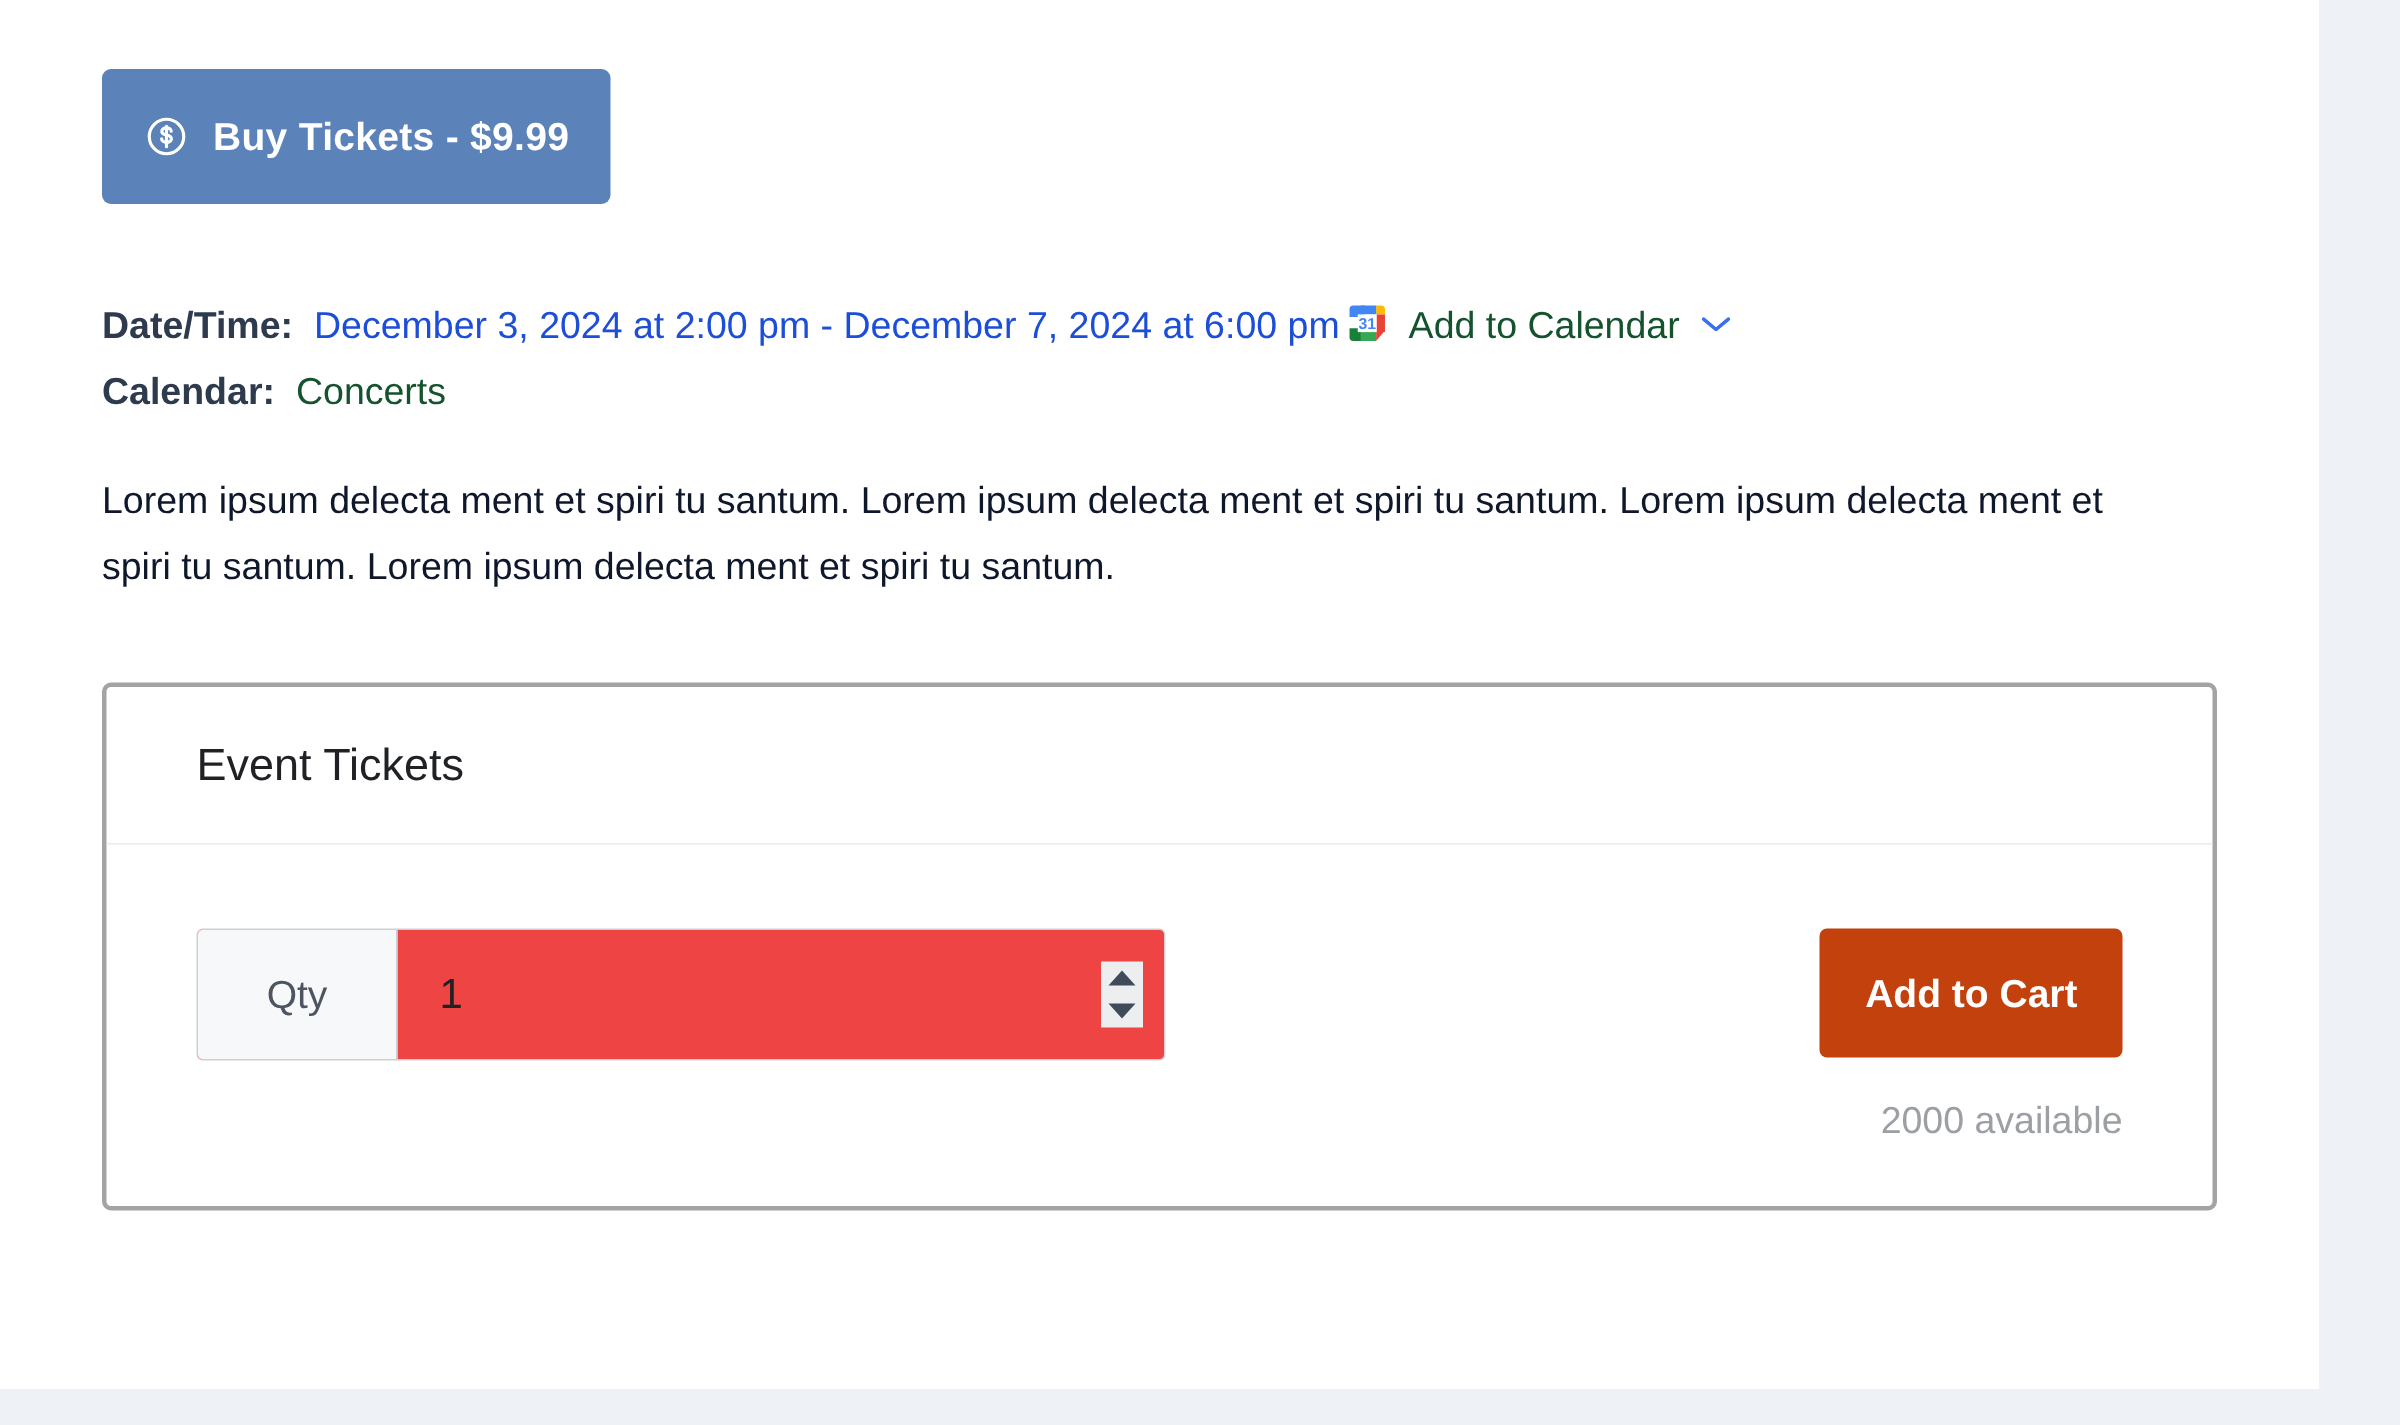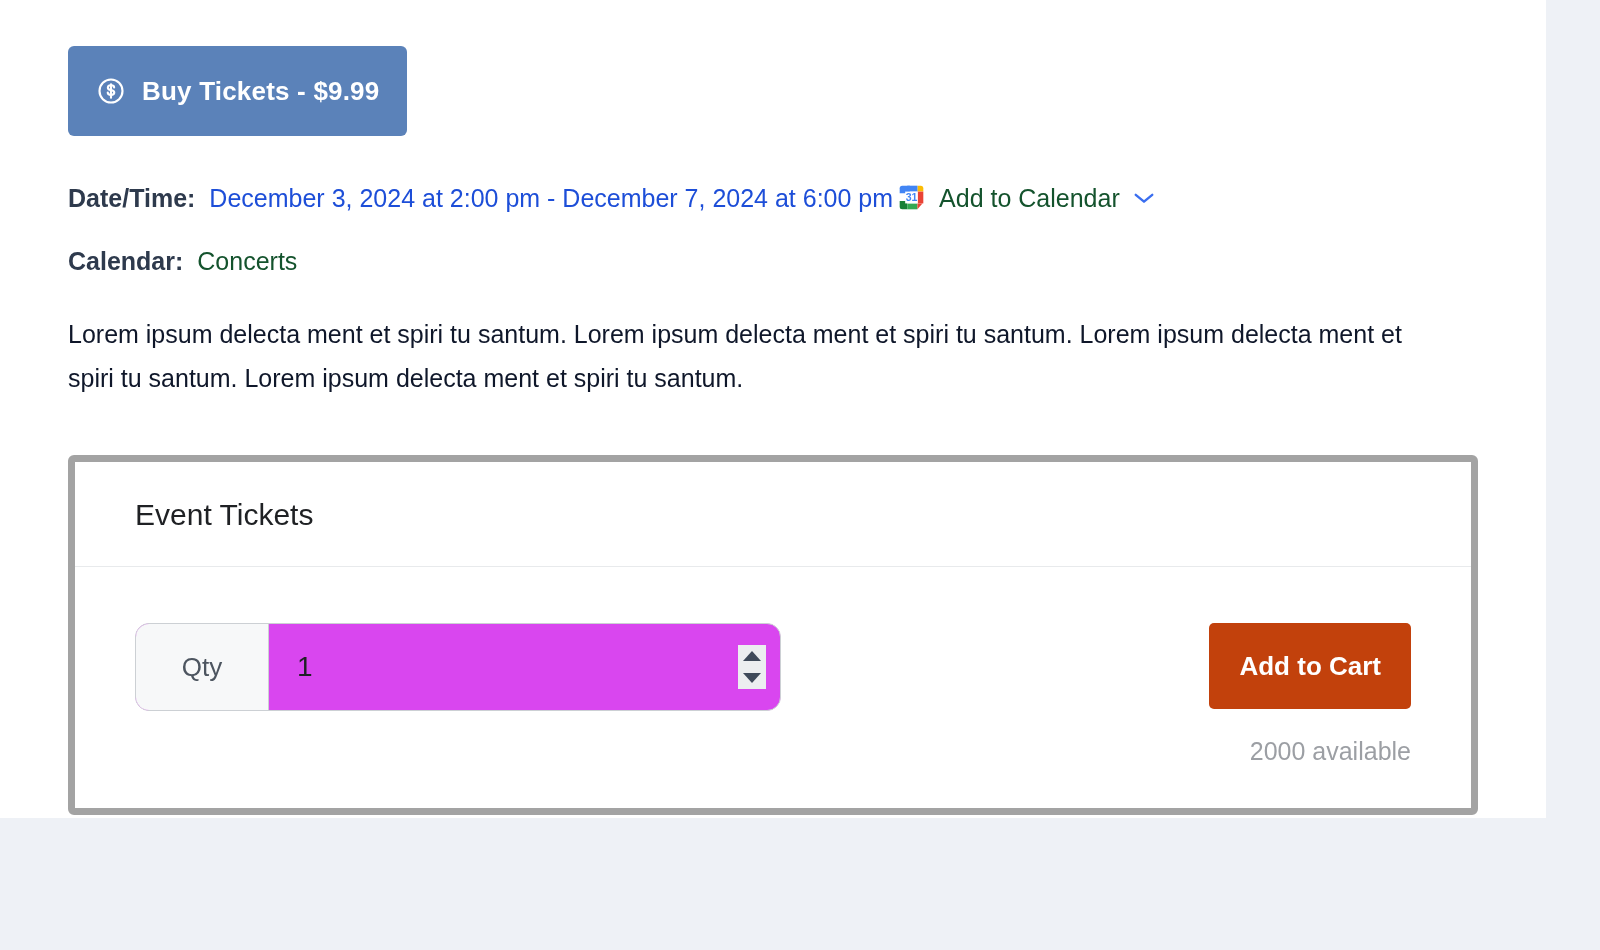--- a/index.html
+++ b/index.html
@@ -14,21 +14,21 @@
     font-family: "Liberation Sans", sans-serif;
     -webkit-font-smoothing: antialiased;
   }
 
   
   .page-sheet {
     position: absolute;
     left: 0;
     top: 0;
     width: 1546px;
-    height: 818px;
+    height: 926px;
     background: #ffffff;
   }
 
   
   .buy-btn {
     position: absolute;
     left: 68px;
     top: 46px;
     display: flex;
     align-items: center;
@@ -55,21 +55,21 @@
   
   .meta-line {
     position: absolute;
     left: 68px;
     display: flex;
     align-items: baseline;
     white-space: nowrap;
     color: #2e3a4d;
     font-size: 25px;
   }
-  .meta-line.datetime { top: 180px; }
+  .meta-line.datetime { top: 198px; }
   .meta-line.calendar { top: 247px; }
 
   .meta-label {
     font-weight: bold;
     color: #2e3a4d;
     margin-right: 14px;
   }
   .meta-value {
     font-weight: normal;
     color: #1d4ed8;
@@ -117,21 +117,21 @@
   }
 
   
   .ticket-card {
     position: absolute;
     left: 68px;
     top: 455px;
     width: 1410px;
     box-sizing: border-box;
     background: #ffffff;
-    border: 7px solid #a3a3a3;
+    border: 3px solid #a3a3a3;
     border-radius: 6px;
   }
   .card-header {
     padding: 36px 0 34px 60px;
     border-bottom: 1px solid #e8eaec;
   }
   .card-title {
     margin: 0;
     color: #1f2124;
     font-size: 30px;
@@ -150,23 +150,23 @@
     flex-direction: column;
     align-items: flex-end;
   }
 
   .qty-group {
     display: flex;
     align-items: stretch;
     width: 644px;
     height: 86px;
     border: 1px solid #ccd0d4;
-    border-radius: 14px;
+    border-radius: 4px;
     overflow: hidden;
-    background: #d946ef;
+    background: #ef4444;
   }
   .qty-label {
     display: flex;
     align-items: center;
     justify-content: center;
     width: 132px;
     background: #f7f8f9;
     border-right: 1px solid #ccd0d4;
     color: #4d5560;
     font-size: 26px;

